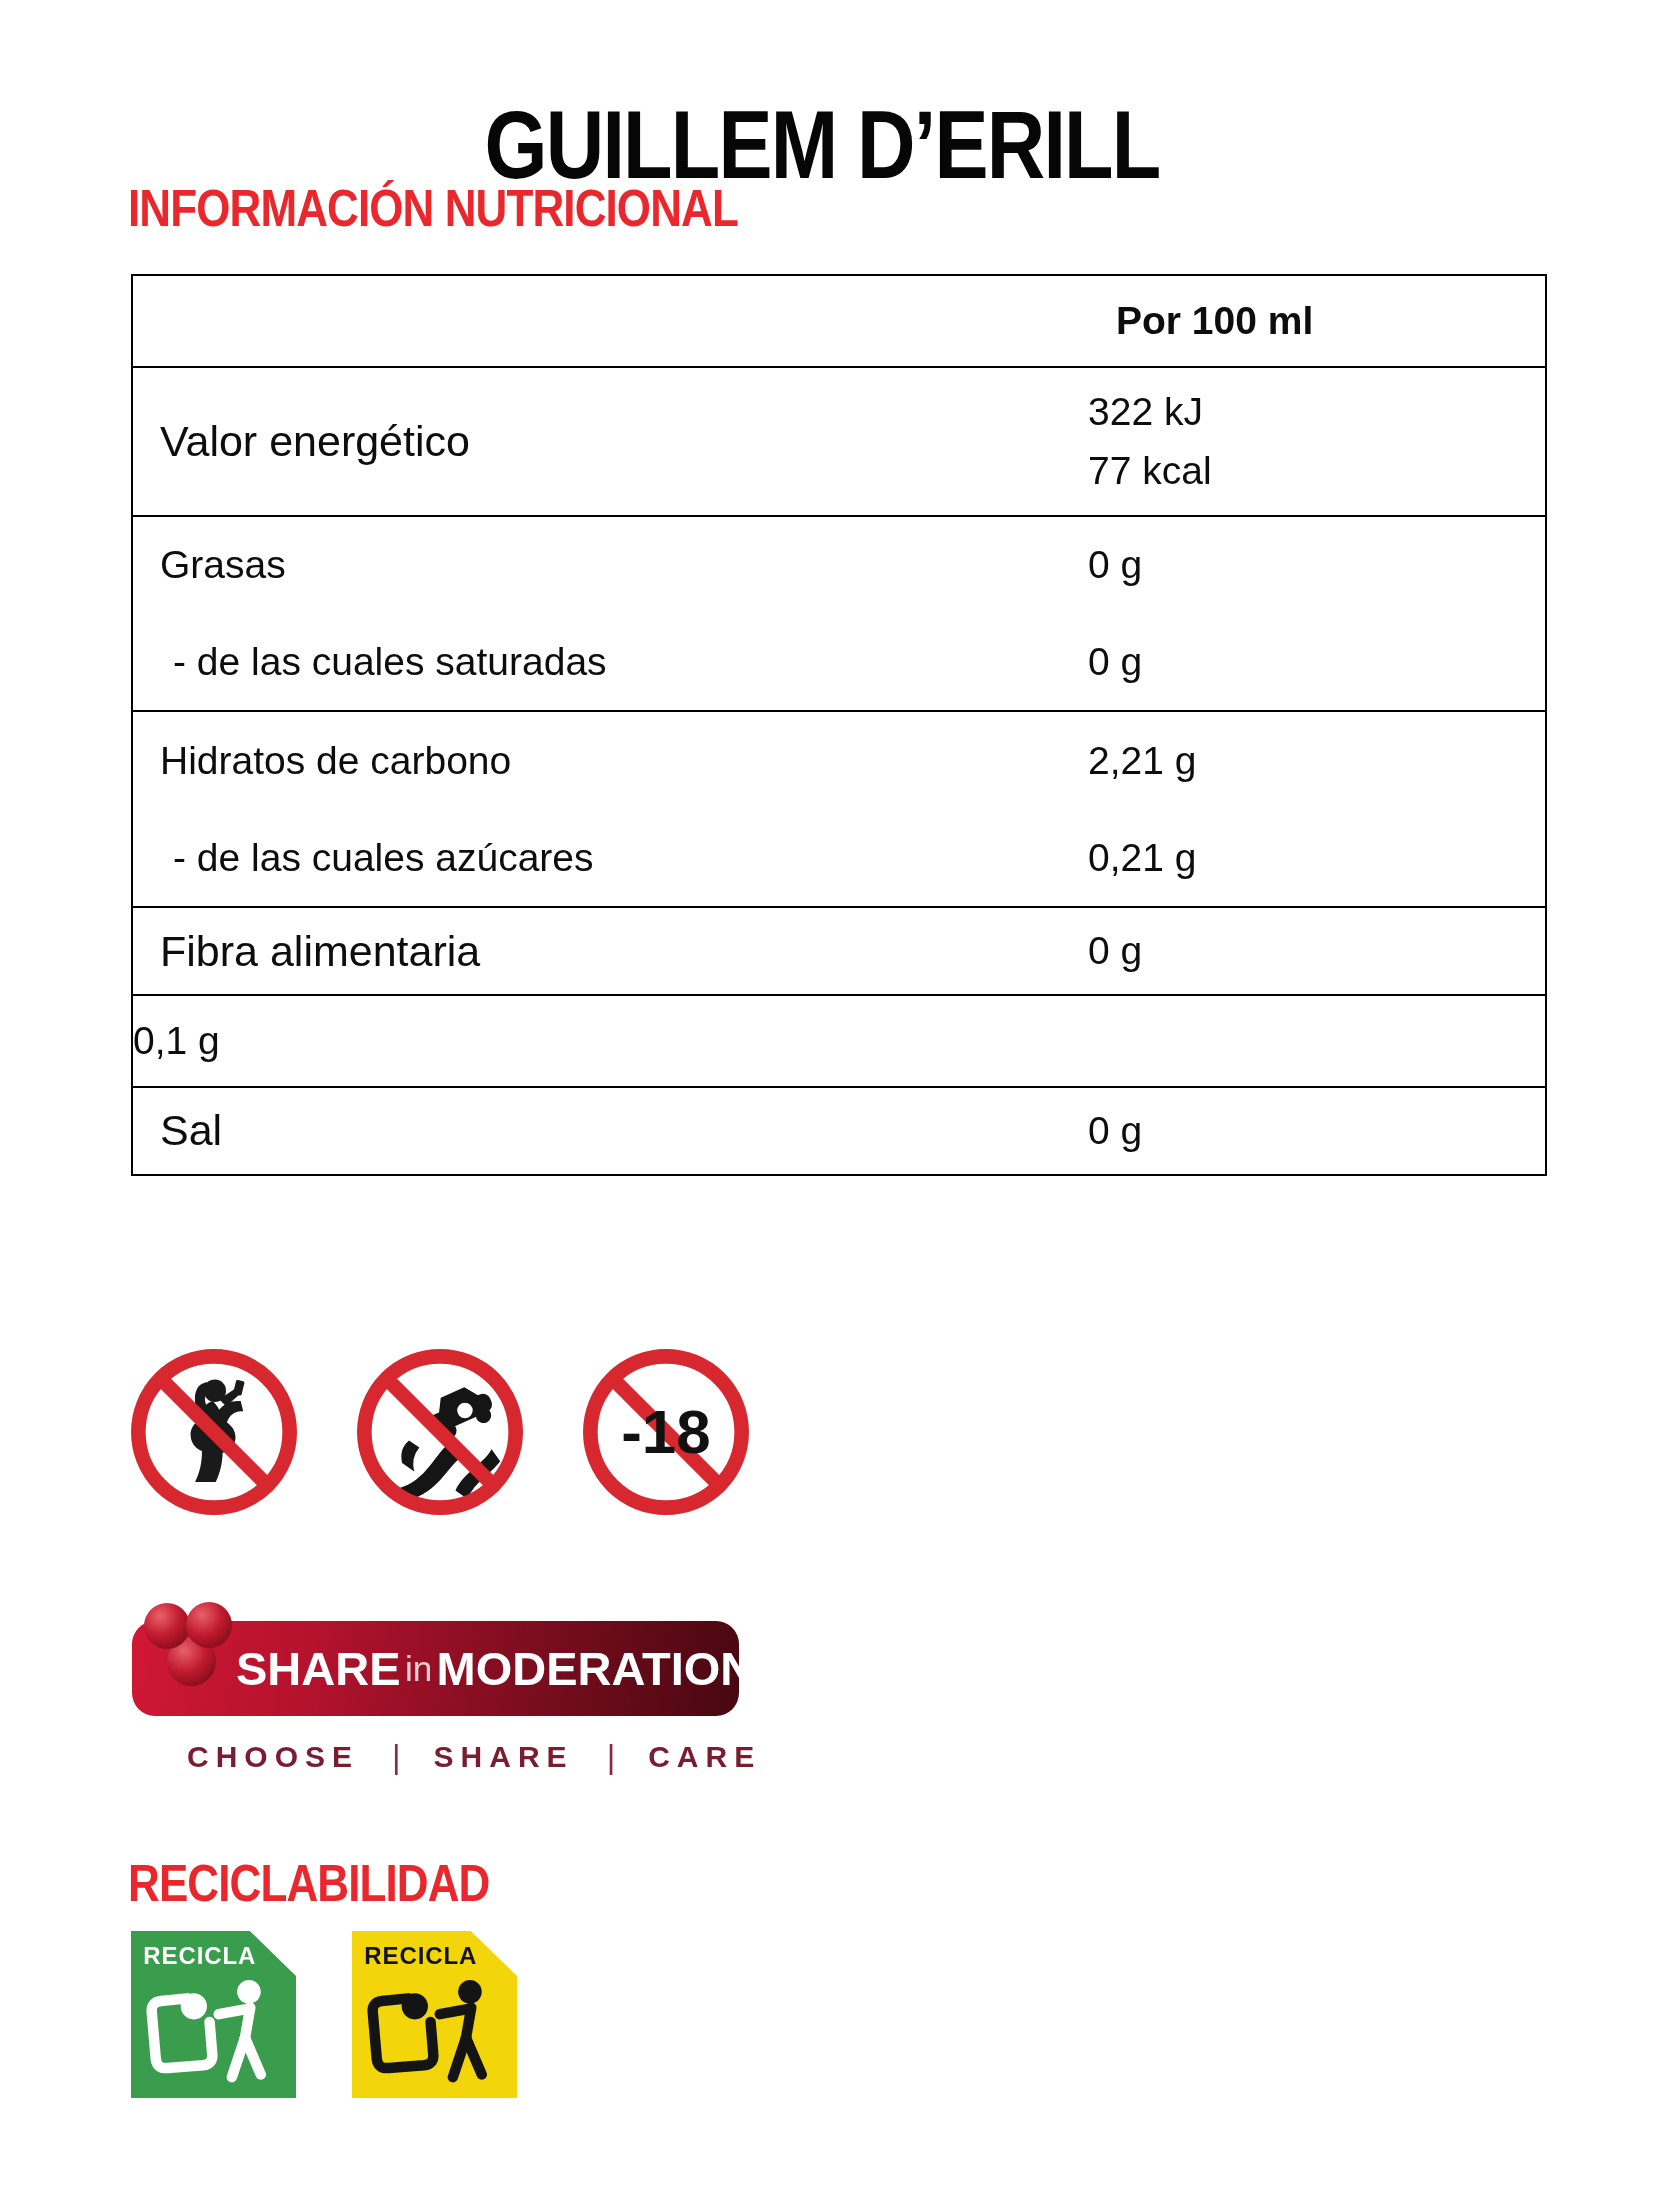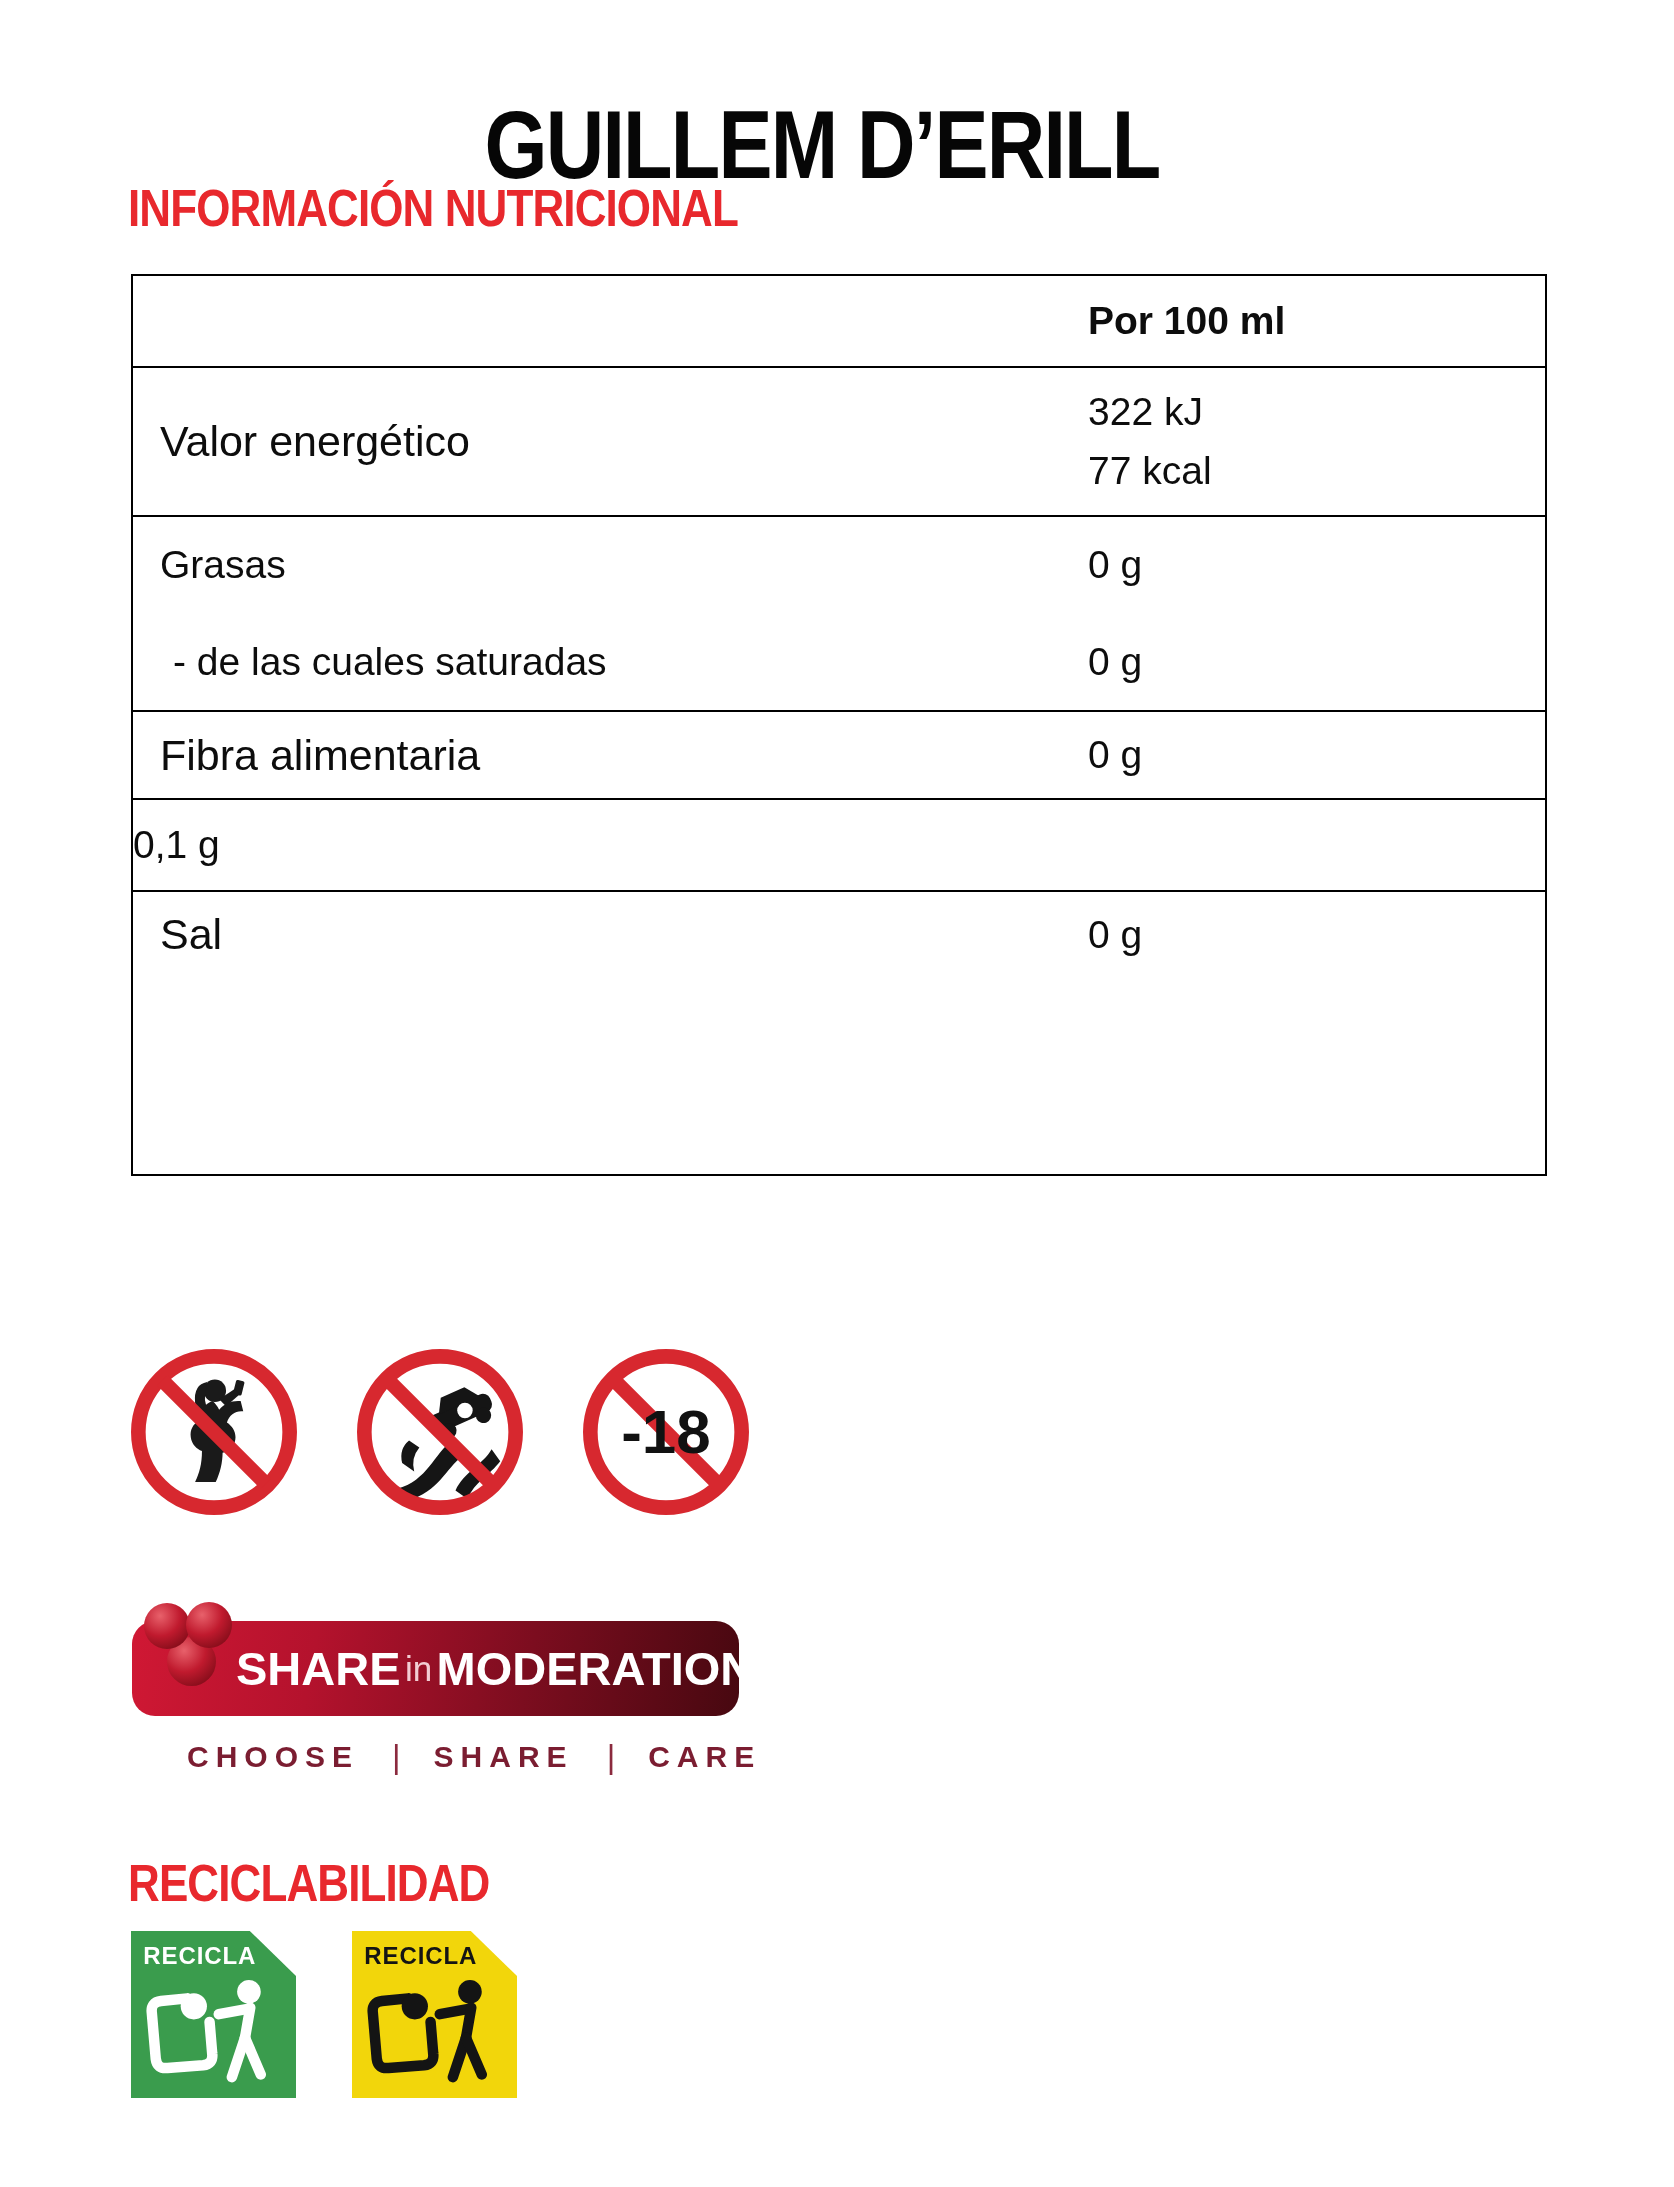--- a/index.html
+++ b/index.html
@@ -21,21 +21,21 @@
   .rh-info{top:179px;}
   .rh-consumo{top:1269px;}
   .rh-recicla{top:1854px;}
   
   .ntable{
     position:absolute;left:131px;top:274px;width:1416px;height:902px;
     border:2.6px solid #000;box-sizing:border-box;background:#fff;
   }
   .nrow{display:grid;grid-template-columns:955px 1fr;box-sizing:border-box;}
   .nrow + .nrow{border-top:2.6px solid #000;}
-  .r-header{height:90px;}
+  .r-header{height:90px;gap:28px;}
   .r-energy{height:149px;}
   .r-fat{height:195px;}
   .r-carbs{height:196px;}
   .r-fiber{height:88px;}
   .r-protein{height:92px;}
   .r-salt{height:87px;}
   .lblcell{display:flex;align-items:center;padding-left:27px;font-size:43px;}
   .valcell{display:flex;align-items:center;font-size:39px;}
   .valcell.top2{flex-direction:column;align-items:flex-start;justify-content:center;line-height:1.5;}
   .colhead{display:flex;align-items:center;font-size:39px;font-weight:bold;}
@@ -111,20 +111,32 @@
           <div class="lbl">Grasas</div>
           <div class="val">0 g</div>
         </div>
         <div class="sub">
           <div class="lbl indent">- de las cuales saturadas</div>
           <div class="val">0 g</div>
         </div>
       </div>
     </div>
 
+    <div class="nrow r-carbs" style="display:block;">
+      <div class="subgrid">
+        <div class="sub">
+          <div class="lbl">Hidratos de carbono</div>
+          <div class="val">2,21 g</div>
+        </div>
+        <div class="sub">
+          <div class="lbl indent">- de las cuales azúcares</div>
+          <div class="val">0,21 g</div>
+        </div>
+      </div>
+    </div>
 
     <div class="nrow r-fiber">
       <div class="lblcell">Fibra alimentaria</div>
       <div class="valcell">0 g</div>
     </div>
 
     <div class="nrow r-protein">
       <div class="valcell">0,1 g</div>
     </div>
 

